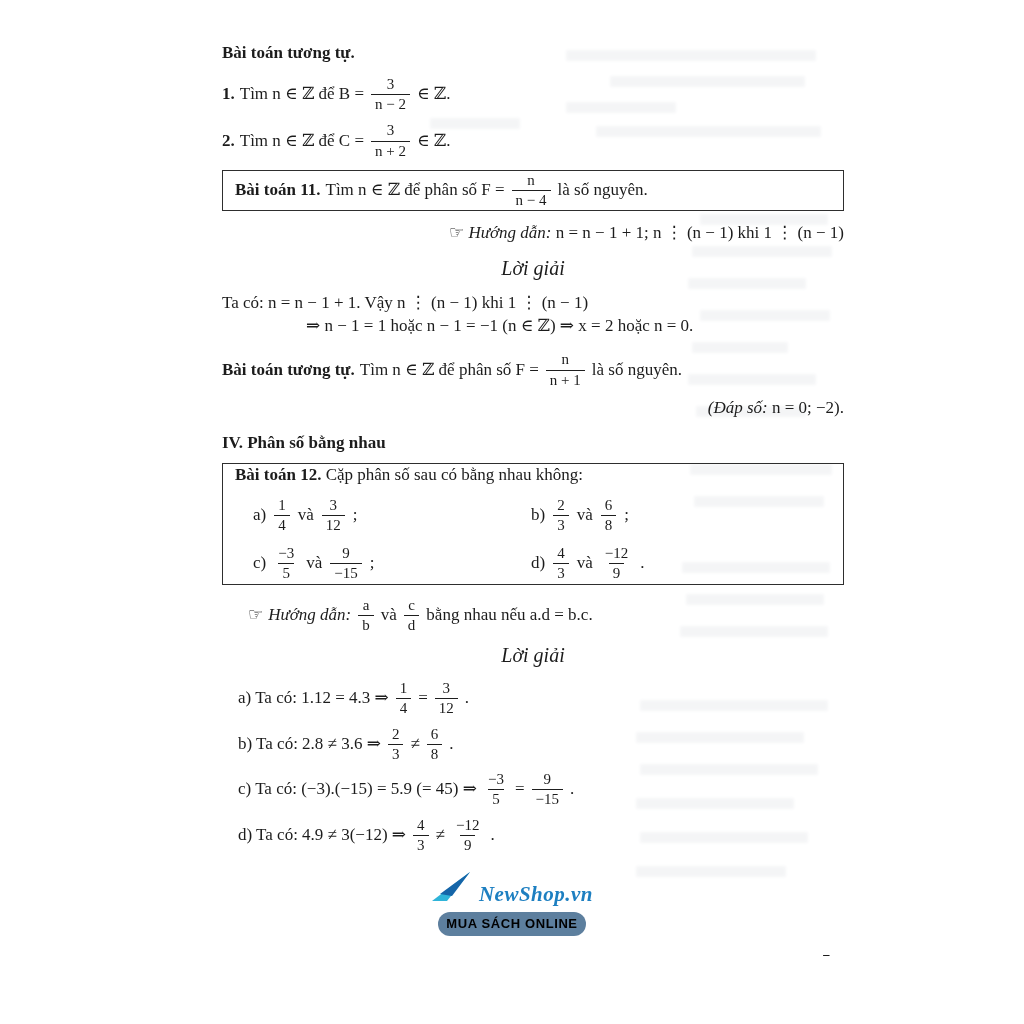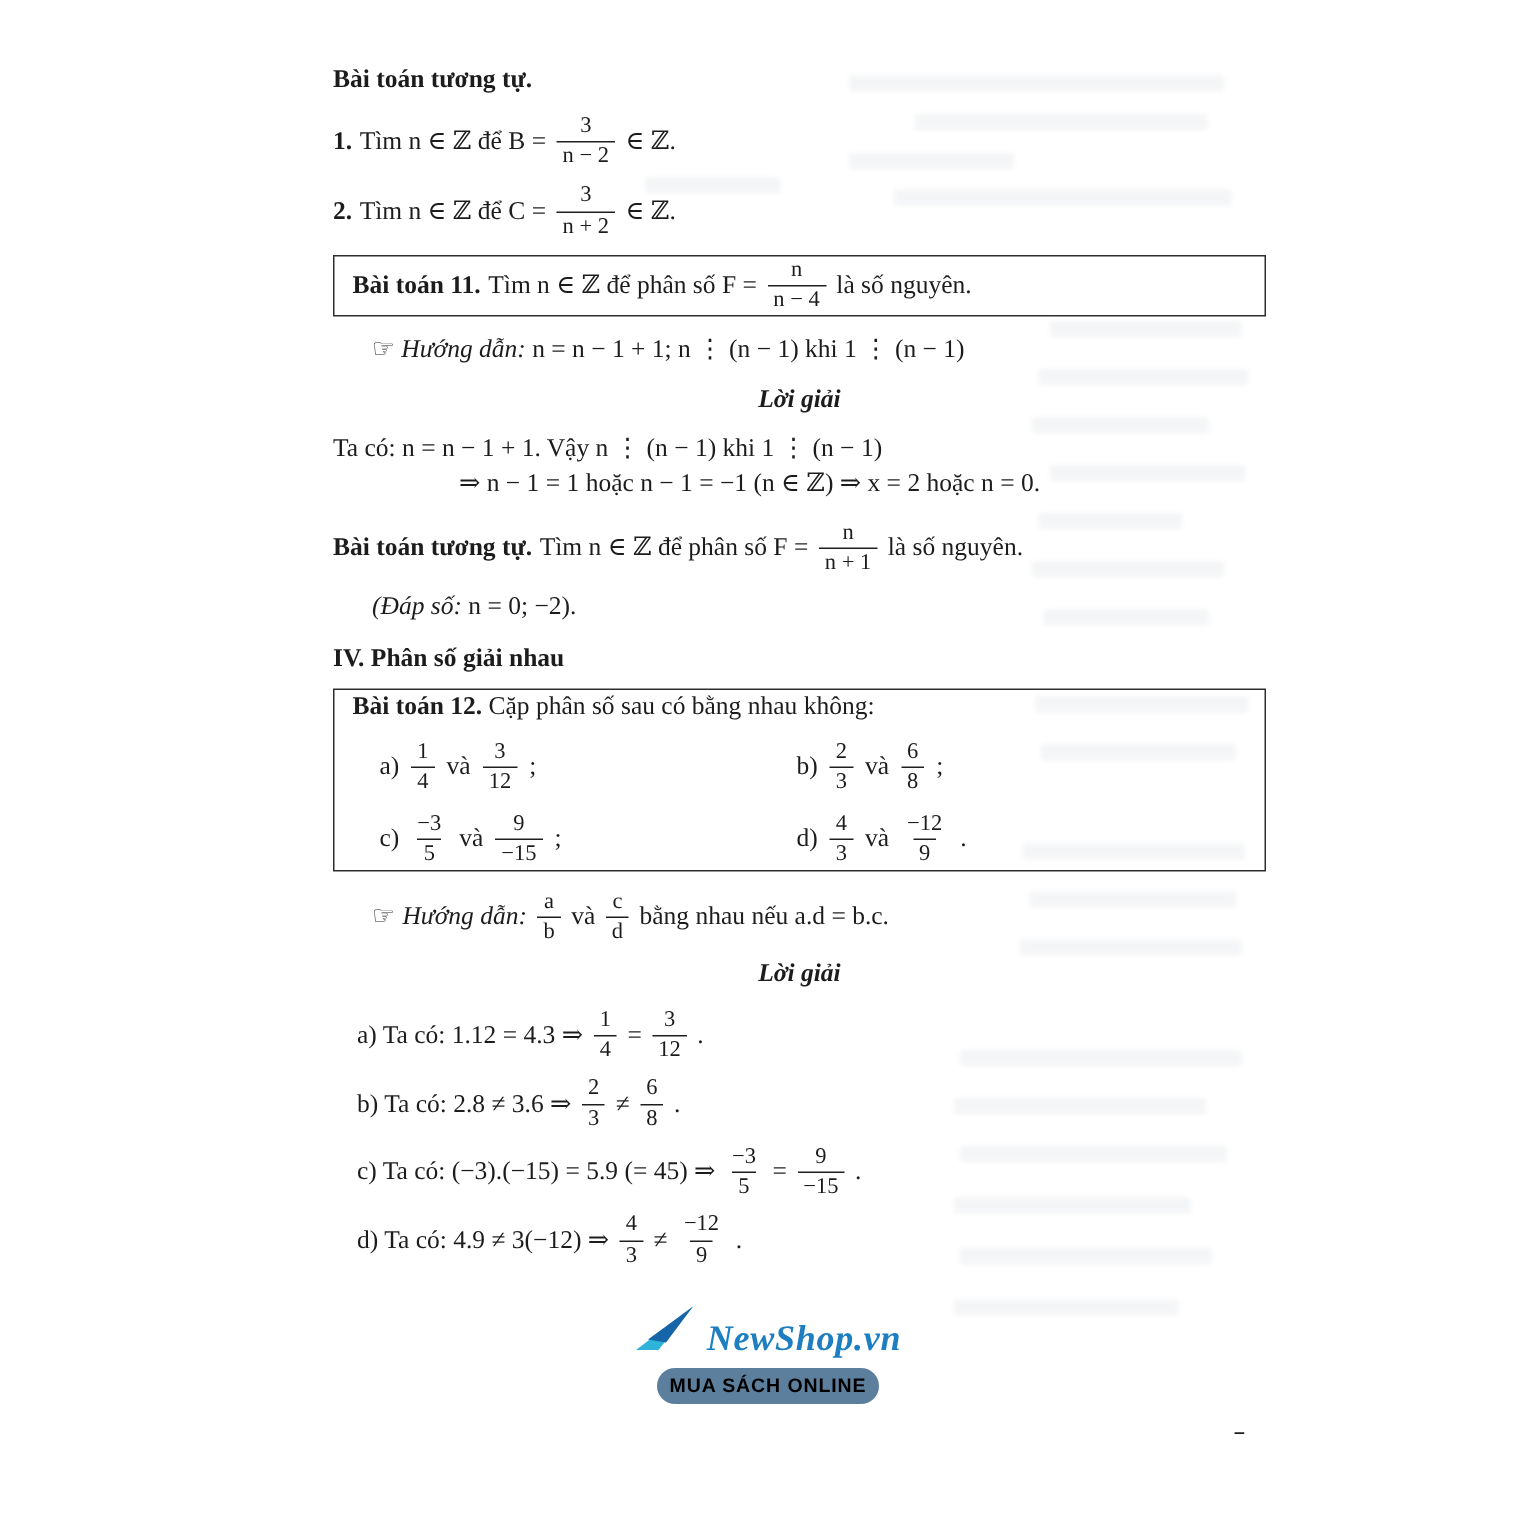--- a/index.html
+++ b/index.html
@@ -22,36 +22,36 @@
   .italic { font-style:italic; }
   .bolditalic { font-weight:bold; font-style:italic; }
 
   .frac { display:inline-flex; flex-direction:column; align-items:center; font-size:15px; line-height:1.15; margin:1px 2px; }
   .frac .num { padding:0 4px 1px; }
   .frac .den { padding:1px 4px 0; border-top:1px solid #1e1e1e; }
 
   .boxed { border:1.5px solid #2e2e2e; padding:0 12px; margin-bottom:11px; }
   .boxed .frac-line { margin-bottom:0; }
 
-  .loigiai { font-style:italic; font-weight:bold; text-align:center; font-size:17px; margin:2px 0 10px; }
-
-  .ind-sm { padding-left:26px; }
+  .loigiai { font-style:italic; font-weight:normal; text-align:center; font-size:20px; margin:2px 0 10px; }
+
+  .ind-sm { padding-left:26px;text-align:right; }
   .ind-md { padding-left:16px; }
   .ind-lg { padding-left:84px; }
 
   .prob-title { margin-bottom:4px; }
   .prob-row { display:flex; align-items:center; margin-top:9px; }
   .prob-col-left { flex:0 0 296px; display:flex; align-items:center; gap:6px; padding-left:18px; }
   .prob-col-right { display:flex; align-items:center; gap:6px; }
 
   .sol-line { margin-bottom:6px; }
 
   .footer { position:absolute; left:0; right:0; bottom:20px; display:flex; flex-direction:column; align-items:center; gap:5px; }
   .logo-row { display:flex; align-items:flex-end; gap:8px; }
-  .logo-text { font-style:italic; font-weight:bold; font-size:24px; color:#1d7fc1; letter-spacing:0.5px; }
+  .logo-text { font-style:italic; font-weight:bold; font-size:21px; color:#1d7fc1; letter-spacing:0.5px; }
   .shop-button {
     background:#5d7f9e; color:#000000; border:none; border-radius:13px;
     font-family:"Liberation Sans","DejaVu Sans",sans-serif;
     font-size:13px; font-weight:bold; letter-spacing:0.6px;
     padding:5px 8px; line-height:1.1;
   }
   .page-number { position:absolute; left:822px; top:952px; font-size:16px; color:#1c1c1c; }
 </style>
 </head>
 <body>
@@ -147,21 +147,21 @@
       </span>
       <span>là số nguyên.</span>
     </div>
 
     <div class="line ind-sm" style="margin-bottom:12px">
       <span class="italic">(Đáp số:</span>
       <span>n = 0; −2).</span>
     </div>
 
     <div class="line bold" style="margin-bottom:8px">
-      <span>IV. Phân số giải nhau</span>
+      <span>IV. Phân số bằng nhau</span>
     </div>
 
     <div class="boxed">
       <div class="prob-title">
         <span class="bold">Bài toán 12.</span>
         <span>Cặp phân số sau có bằng nhau không:</span>
       </div>
 
       <div class="prob-row">
         <div class="prob-col-left">

